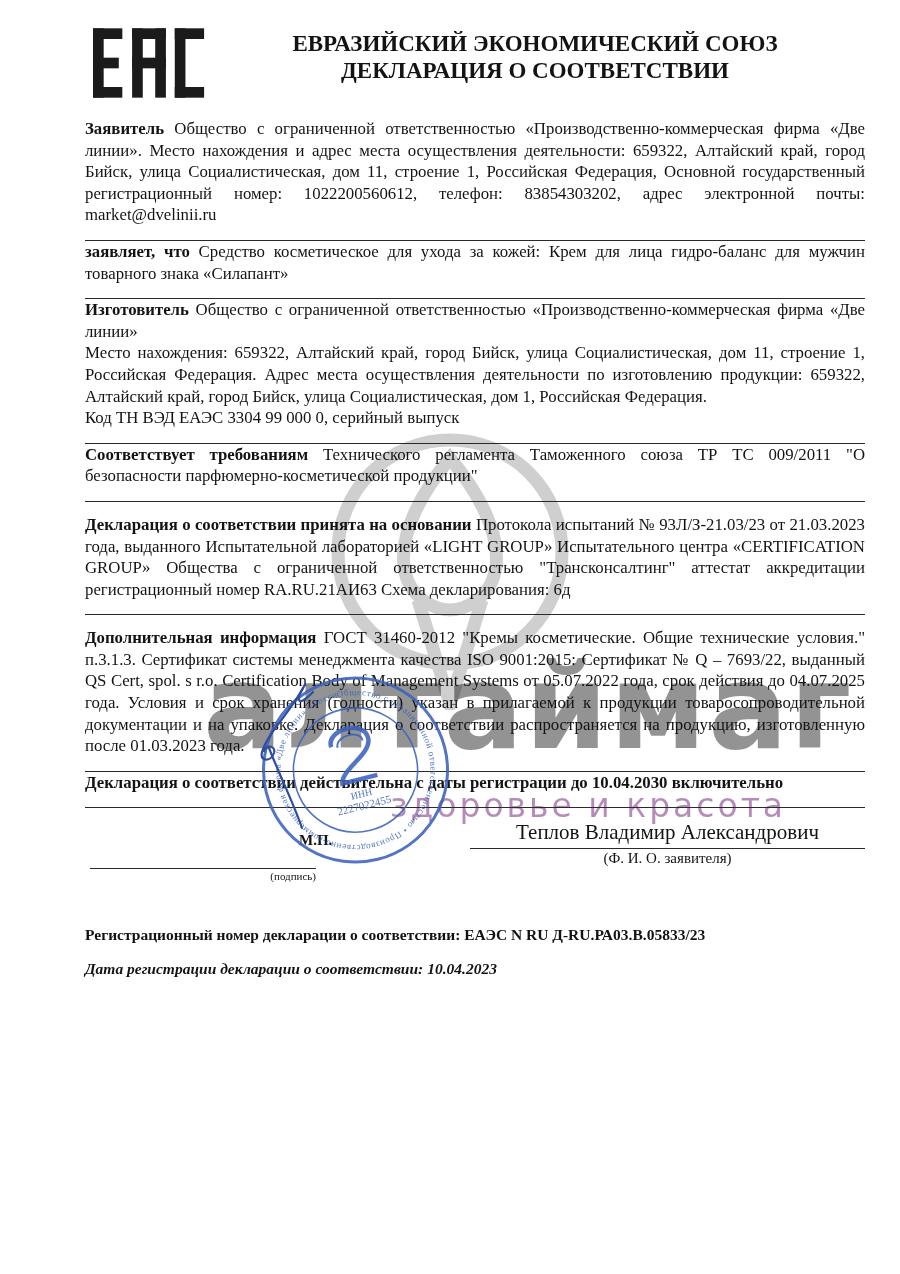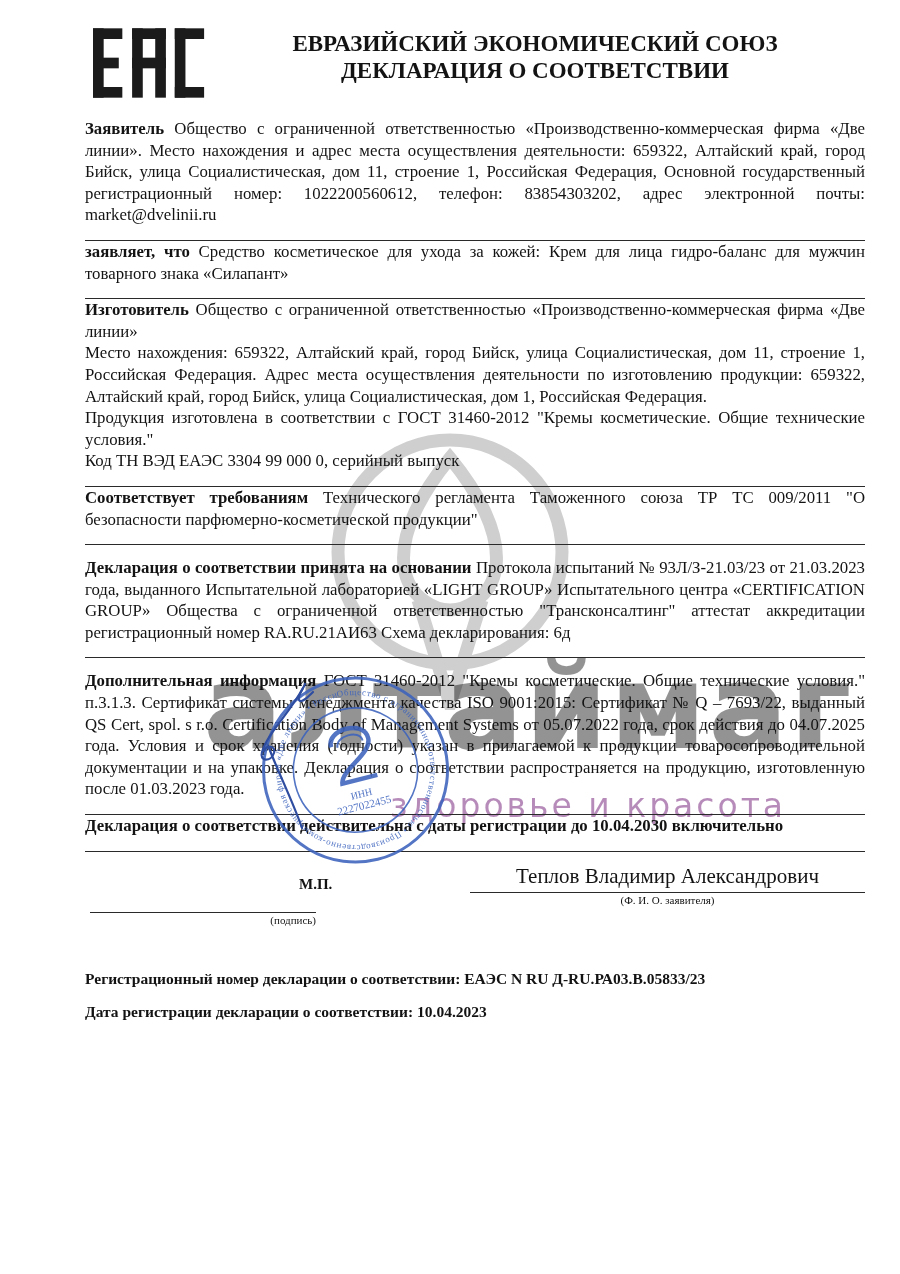--- a/index.html
+++ b/index.html
@@ -20,23 +20,23 @@
   .bordered{border-bottom:1.5px solid #2a2a2a;padding-bottom:14px;}
   .gap12{height:12px;}
   .boldline{font-weight:bold;}
   
   .sig{position:relative;height:92px;}
   .sig-line{position:absolute;left:5px;top:60px;width:226px;border-top:1.5px solid #2a2a2a;}
   .sig-cap{position:absolute;left:5px;top:62px;width:226px;text-align:right;font-size:11px;}
   .mp{position:absolute;left:202px;top:24px;font-weight:bold;font-size:15px;z-index:4;margin-left:12px;}
   .fio{position:absolute;left:385px;top:12px;width:395px;text-align:center;}
   .fio-name{display:block;font-size:21px;padding-bottom:3px;border-bottom:1.5px solid #2a2a2a;}
-  .fio-cap{display:block;font-size:11px;padding-top:1px;}
+  .fio-cap{display:block;font-size:15px;padding-top:1px;}
   .reg{font-weight:bold;font-size:15.5px;margin-top:26px;}
-  .reg + .reg{margin-top:8px;}
+  .reg + .reg{margin-top:8px;font-style:italic;}
   
   .wm-emblem{position:absolute;left:326px;top:432px;z-index:0;opacity:.55;}
   .wm-brand{
     position:absolute;left:203px;top:648px;z-index:0;white-space:nowrap;
     font-family:"DejaVu Sans","Liberation Sans",sans-serif;font-weight:bold;
     font-size:118px;line-height:118px;letter-spacing:2px;color:#000000;opacity:.42;
   }
   .wm-tagline{
     position:absolute;left:328px;top:766px;width:520px;text-align:center;z-index:0;white-space:nowrap;
     font-family:"DejaVu Sans","Liberation Sans",sans-serif;
@@ -99,21 +99,20 @@
       <b class="lbl">заявляет, что</b>
       <span>Средство косметическое для ухода за кожей: Крем для лица гидро-баланс для мужчин товарного знака «Силапант»</span>
     </p>
 
     <div class="para bordered">
       <p>
         <b class="lbl">Изготовитель</b>
         <span>Общество с ограниченной ответственностью «Производственно-коммерческая фирма «Две линии»</span>
       </p>
       <p>Место нахождения: 659322, Алтайский край, город Бийск, улица Социалистическая, дом 11, строение 1, Российская Федерация. Адрес места осуществления деятельности по изготовлению продукции: 659322, Алтайский край, город Бийск, улица Социалистическая, дом 1, Российская Федерация.</p>
-      <p>Продукция изготовлена в соответствии с ГОСТ 31460-2012 "Кремы косметические. Общие технические условия."</p>
       <p>Код ТН ВЭД ЕАЭС 3304 99 000 0, серийный выпуск</p>
     </div>
 
     <p class="para bordered">
       <b class="lbl">Соответствует требованиям</b>
       <span>Технического регламента Таможенного союза ТР ТС 009/2011 "О безопасности парфюмерно-косметической продукции"</span>
     </p>
 
     <div class="gap12"></div>
 

